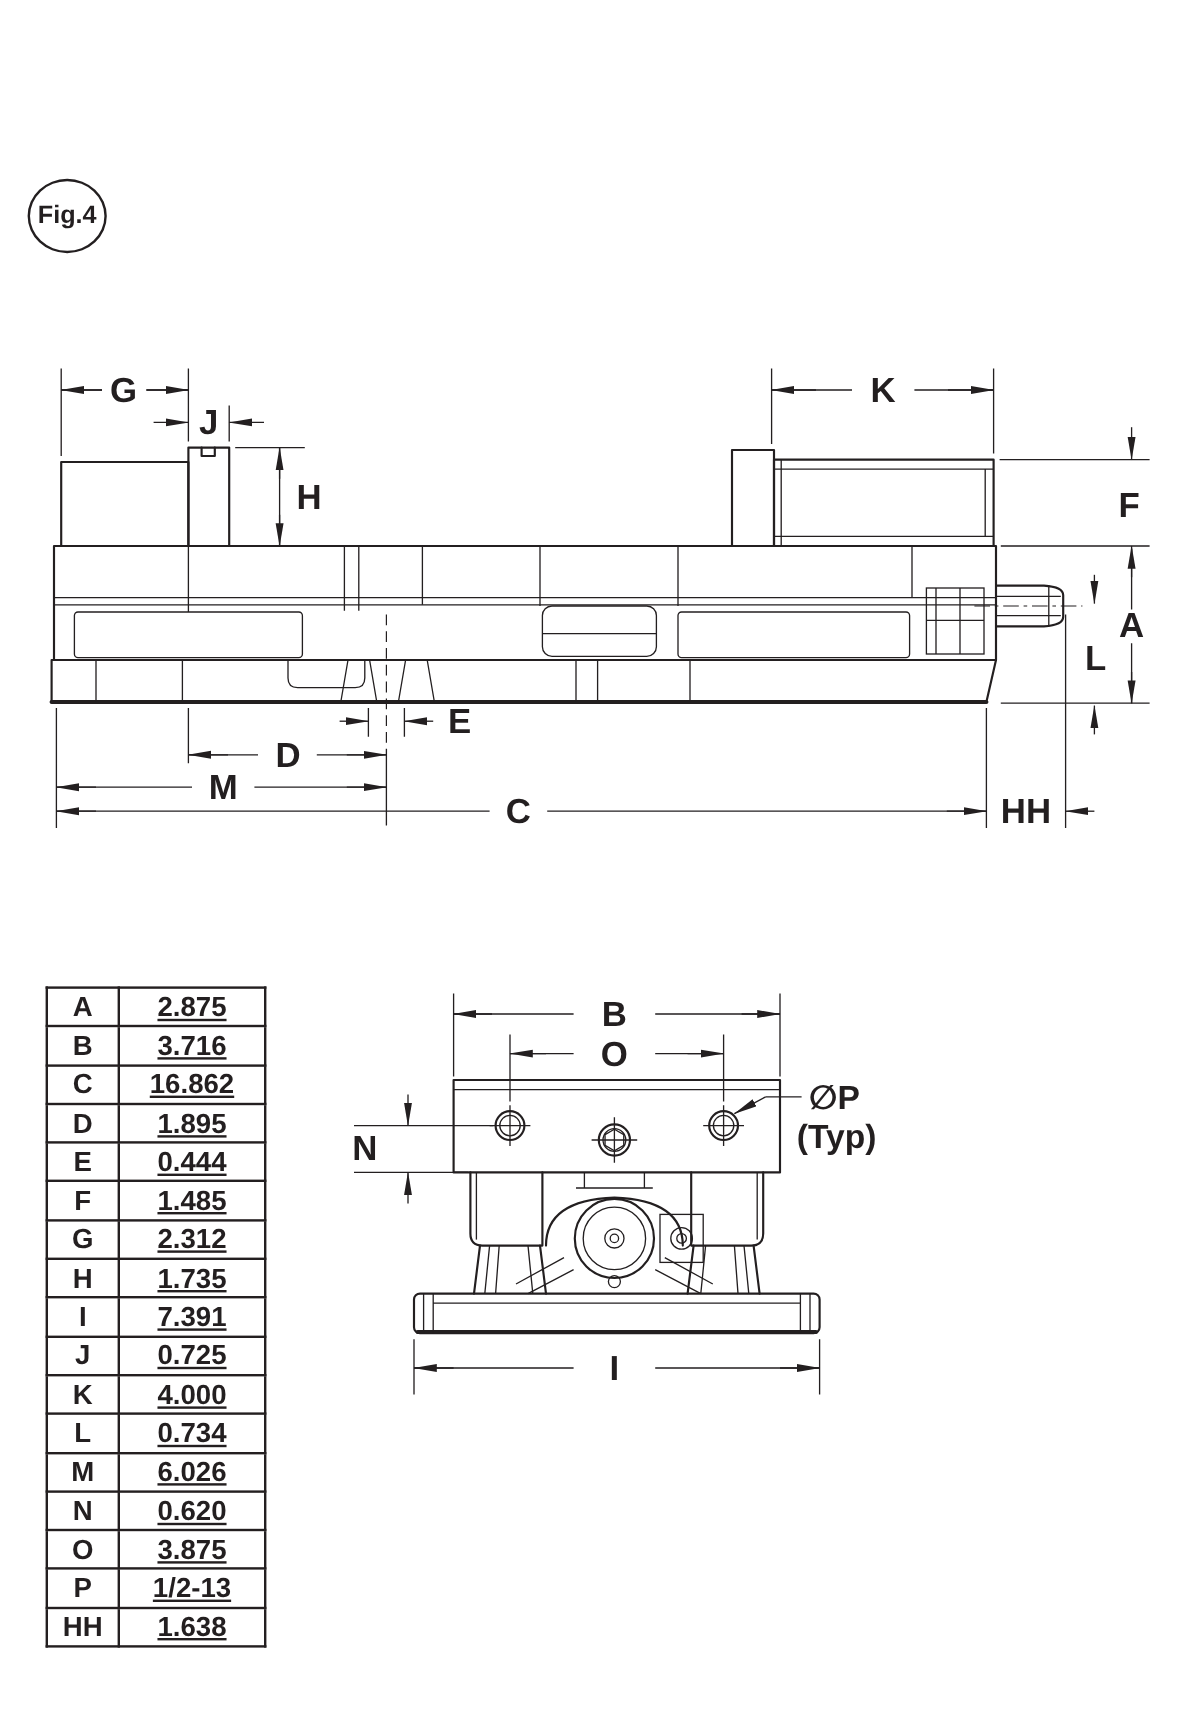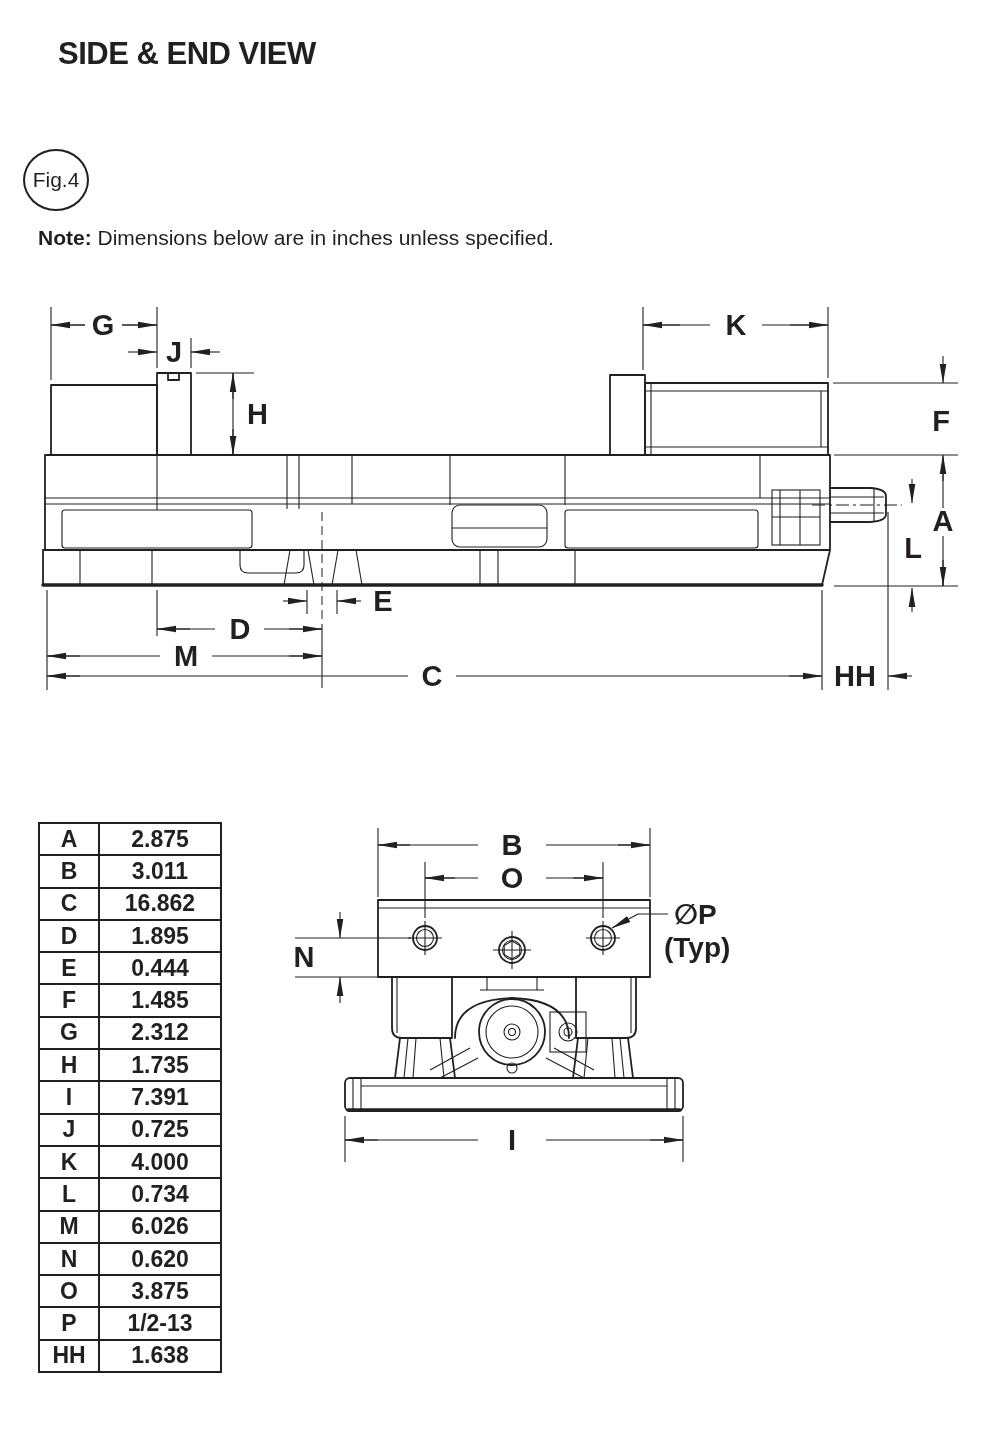--- a/index.html
+++ b/index.html
@@ -2,52 +2,50 @@
 <html><head>
 <meta charset="utf-8">
 <style>
   html,body{margin:0;padding:0;background:#ffffff;}
   .page{position:relative;width:1000px;height:1440px;background:#fff;overflow:hidden;
         font-family:"Liberation Sans","DejaVu Sans",sans-serif;color:#231f20;}
   .title{position:absolute;left:58px;top:36px;font-size:31px;font-weight:bold;
          letter-spacing:-0.5px;margin:0;}
   .fig-badge{position:absolute;left:23px;top:149px;width:62px;height:58px;
          border:2.5px solid #231f20;border-radius:50%;display:flex;
-         align-items:center;justify-content:center;}
+         align-items:center;justify-content:center;font-weight:bold;}
   .fig-badge span{font-size:21px;}
   .note{position:absolute;left:38px;top:226px;font-size:21px;margin:0;}
   .note b{font-weight:bold;}
   svg.drawing{position:absolute;left:0;top:0;}
   svg .obj{fill:none;stroke:#231f20;stroke-width:1.8;stroke-linejoin:round;stroke-linecap:round;}
   svg .thin{fill:none;stroke:#231f20;stroke-width:1.1;}
   svg .thick{fill:none;stroke:#231f20;stroke-width:3.4;stroke-linecap:round;}
   svg .dim{fill:none;stroke:#231f20;stroke-width:1.1;}
   svg .dash{fill:none;stroke:#231f20;stroke-width:1;stroke-dasharray:9 5;}
   svg .cl{fill:none;stroke:#231f20;stroke-width:1;stroke-dasharray:13 4 3 4;}
   svg text{fill:#231f20;font-family:"Liberation Sans","DejaVu Sans",sans-serif;
            font-weight:bold;font-size:29px;}
   svg text.small{font-size:28px;}
   table.dim-table{position:absolute;left:38px;top:822px;border-collapse:collapse;}
   table.dim-table td{border:2px solid #231f20;height:30.3px;padding:0;
         font-size:23px;font-weight:bold;text-align:center;vertical-align:middle;}
   td.letter{width:58px;}
-  td.value{width:120px;}
+  td.value{width:120px;text-decoration:underline;}
 </style>
 </head>
 <body>
 
 <div class="page">
 
-  <h1 class="title">SIDE &amp; END VIEW</h1>
 
   <div class="fig-badge">
     <span>Fig.4</span>
   </div>
 
-  <p class="note"><b>Note:</b><span> Dimensions below are in inches unless specified.</span></p>
 
   <svg class="drawing" width="1000" height="1440" viewBox="0 0 1000 1440">
     <defs>
       <marker id="arr" viewBox="0 0 20 8" markerWidth="20" markerHeight="8" refX="19" refY="4" orient="auto" markerUnits="userSpaceOnUse">
         <path d="M0,0.7 L19.5,4 L0,7.3 Z" fill="#231f20"></path>
       </marker>
     </defs>
 
     <g>
 
@@ -208,21 +206,21 @@
   </svg>
 
   <table class="dim-table">
     <tbody>
       <tr>
           <td class="letter">A</td>
           <td class="value">2.875</td>
         </tr>
       <tr>
           <td class="letter">B</td>
-          <td class="value">3.011</td>
+          <td class="value">3.716</td>
         </tr>
       <tr>
           <td class="letter">C</td>
           <td class="value">16.862</td>
         </tr>
       <tr>
           <td class="letter">D</td>
           <td class="value">1.895</td>
         </tr>
       <tr>

